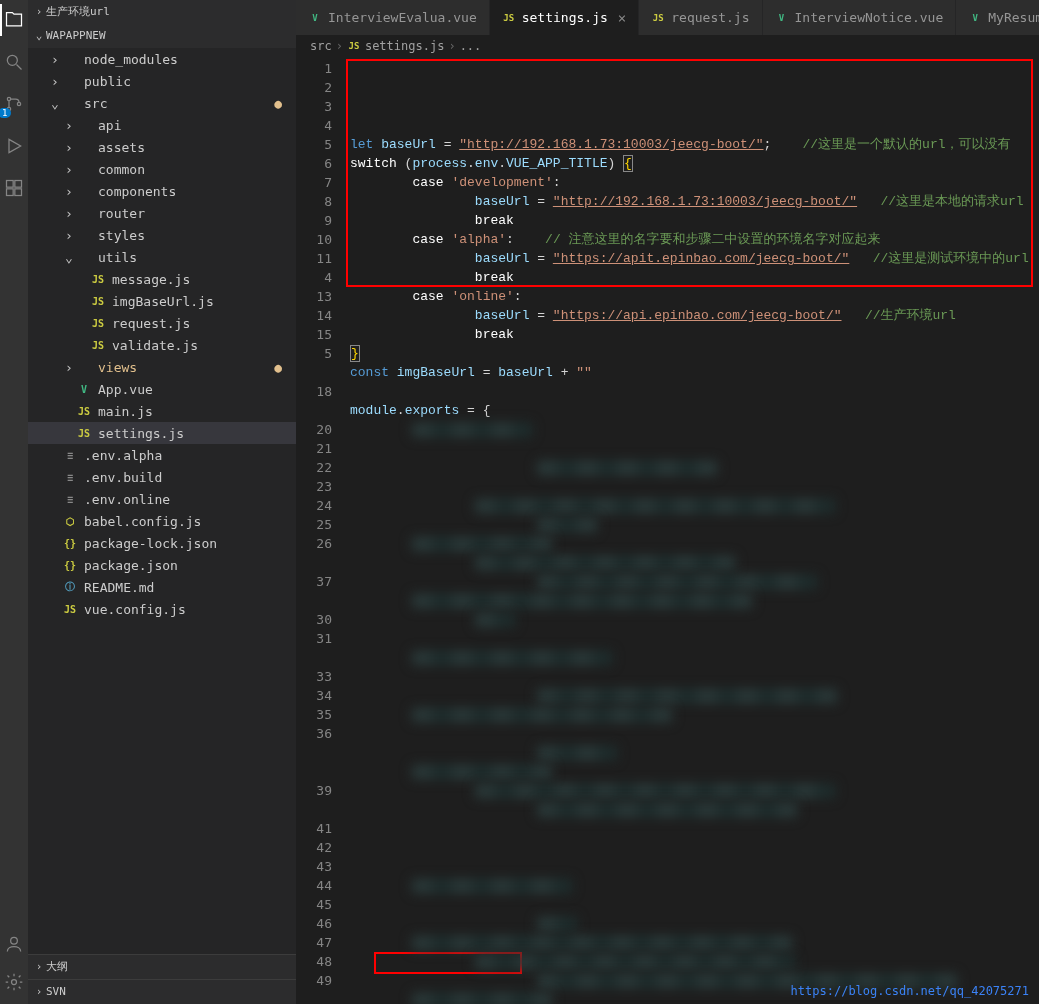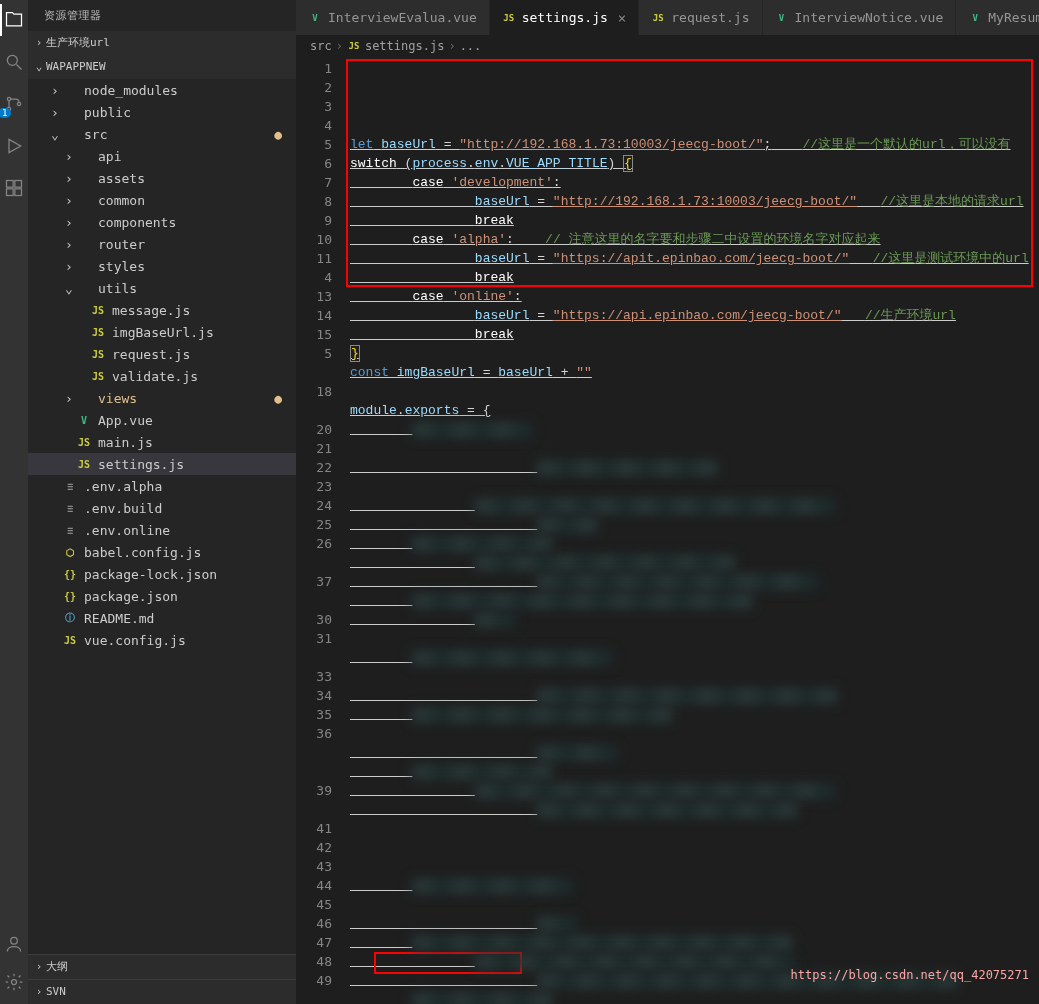--- a/index.html
+++ b/index.html
@@ -183,21 +183,21 @@
 .gutter .ln { height: 19px; }
 .code {
   flex: 1;
   font-family: Consolas, 'Courier New', monospace;
   font-size: 13px;
   line-height: 19px;
   padding-top: 2px;
   white-space: pre;
   position: relative;
 }
-.code-line { height: 19px; padding-left: 4px; text-decoration: underline; }
+.code-line { height: 19px; padding-left: 4px; }
 
 .tok-keyword { color: #ffffff; }
 .tok-let { color: #569cd6; }
 .tok-var { color: #9cdcfe; }
 .tok-string { color: #ce9178; }
 .tok-url { color: #ce9178; text-decoration: underline; }
 .tok-comment { color: #6a9955; }
 .tok-prop { color: #9cdcfe; }
 .tok-const { color: #569cd6; }
 .tok-punct { color: #d4d4d4; }
@@ -226,23 +226,23 @@
 .blurred-area {
   filter: blur(6px);
   background: repeating-linear-gradient(90deg, #2a3a3a 0 20px, #1e2e2e 20px 40px);
   display: inline-block;
   height: 14px;
   vertical-align: middle;
 }
 
 .watermark {
   position: fixed;
-  bottom: 22px;
+  bottom: 6px;
   right: 10px;
-  color: #fca5a5;
+  color: #3b82f6;
   font-size: 12px;
   z-index: 100;
 }
 </style>
 </head>
 <body>
 
 <div class="activity-bar">
   <div class="activity-icon active">
     <svg width="20" height="20" viewBox="0 0 24 24" fill="none" stroke="currentColor" stroke-width="1.5">
@@ -287,21 +287,20 @@
     <div class="activity-icon" style="margin-top:14px">
       <svg width="20" height="20" viewBox="0 0 24 24" fill="none" stroke="currentColor" stroke-width="1.5">
           <circle cx="12" cy="12" r="3"></circle>
           <path d="M12 2v3M12 19v3M4.2 4.2l2.1 2.1M17.7 17.7l2.1 2.1M2 12h3M19 12h3M4.2 19.8l2.1-2.1M17.7 6.3l2.1-2.1"></path>
         </svg>
     </div>
   </div>
 </div>
 
 <div class="sidebar">
-  <div class="sidebar-header">资源管理器</div>
   <div class="section-header">
     <span class="chevron">›</span>
     <span>生产环境url</span>
   </div>
   <div class="section-header">
     <span class="chevron">⌄</span>
     <span>WAPAPPNEW</span>
   </div>
   <div class="tree" id="tree">
       <div class="tree-row" style="padding-left: 20px;">

